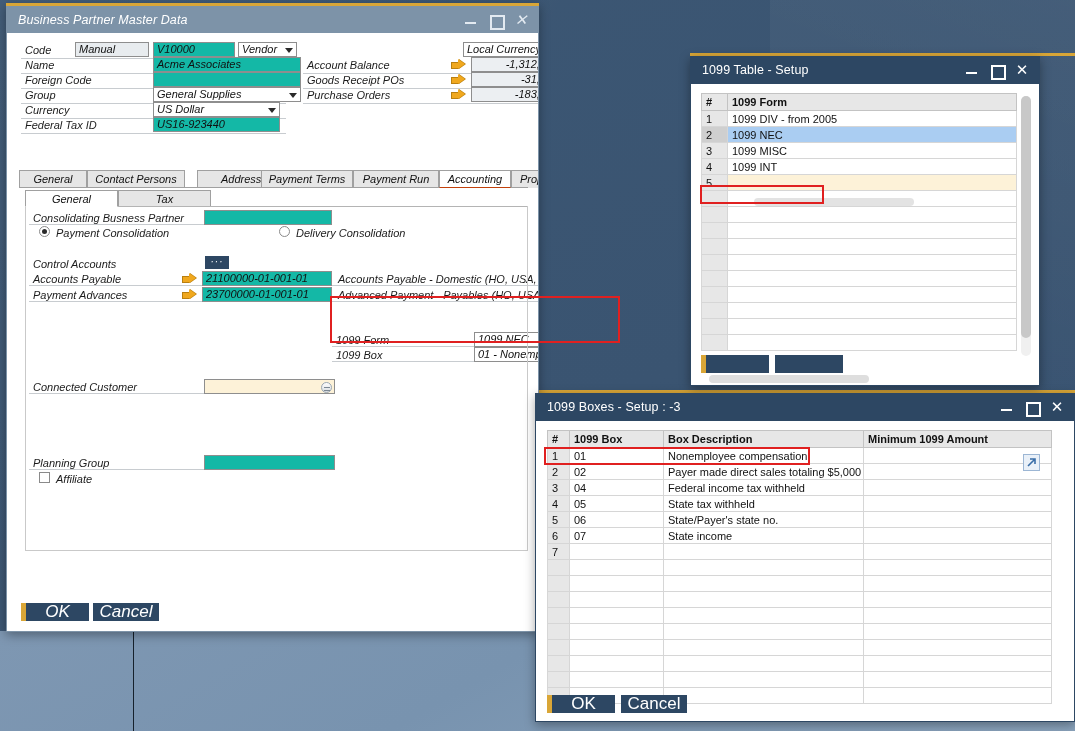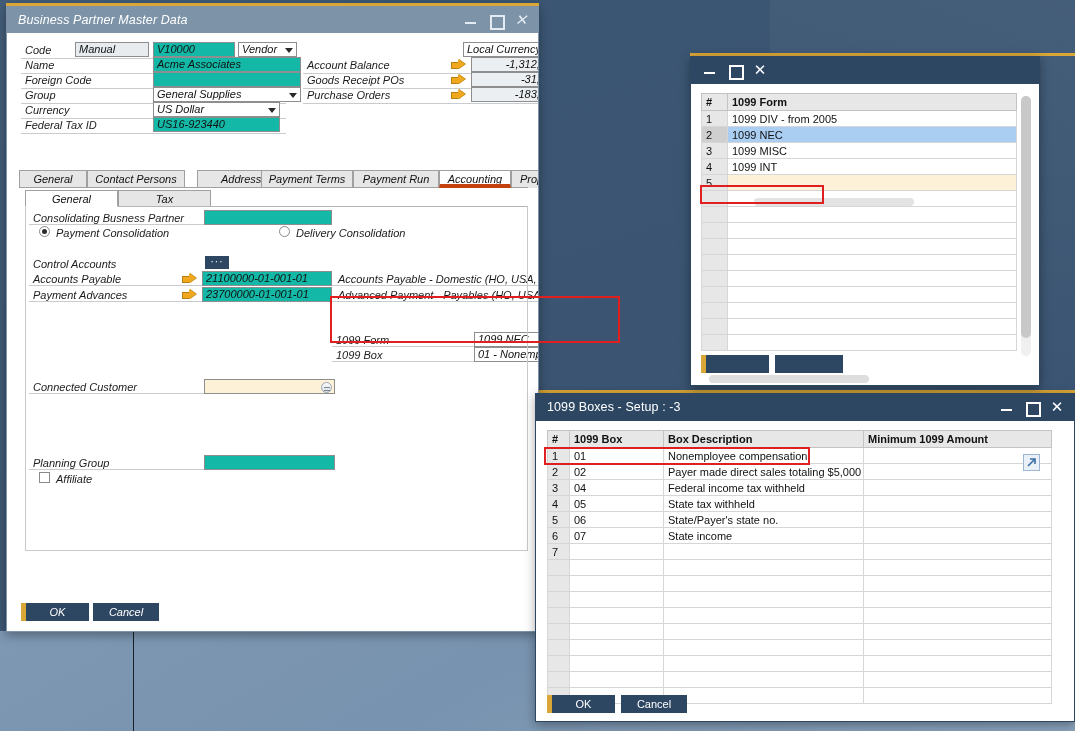--- a/index.html
+++ b/index.html
@@ -113,21 +113,21 @@
   }
 
   
   #tabstrip { position:absolute; left:18px; top:167px; width:515px; height:18px; }
   .tab {
     position:absolute; top:0; height:18px; background:#e6e6e6;
     border:1px solid #a0a0a0; border-bottom:none;
     font-size:11px; color:#111; text-align:center; line-height:17px;
     white-space:nowrap; overflow:hidden; cursor:pointer;
   }
-  .tab.active { background:#ffffff; border-bottom:4px solid #c2410c; z-index:3; }
+  .tab.active { background:#ffffff; border-bottom:1px solid #c2410c; z-index:3; }
   #tab-underline { position:absolute; left:18px; top:184px; width:515px; height:1px; background:#a0a0a0; }
 
   #subtabstrip { position:absolute; left:24px; top:187px; width:180px; height:17px; }
   .subtab {
     position:absolute; top:0; height:17px; background:#e6e6e6;
     border:1px solid #a0a0a0; border-bottom:none;
     font-size:11px; color:#111; text-align:center; line-height:16px; cursor:pointer;
   }
   .subtab.active { background:#ffffff; border-bottom:1px solid #fff; z-index:3; }
   #subtab-underline { position:absolute; left:24px; top:203px; width:509px; height:1px; background:#b4b4b4; }
@@ -155,21 +155,21 @@
   }
   .lookup-icon::after {
     content:""; position:absolute; left:2px; top:4px; width:6px; height:1px;
     background:#7c8894; box-shadow:0 3px 0 #7c8894;
   }
 
   .red-box { position:absolute; border:2px solid #e02020; pointer-events:none; z-index:40; }
 
   
   .btn-ok, .btn-cancel {
-    background:#2d4763; color:#ffffff; font-size:11px; height:18px;
+    background:#2d4763; color:#ffffff; font-size:17px; height:18px;
     text-align:center; line-height:18px; cursor:pointer; position:absolute;
   }
   .btn-ok { border-left:5px solid #d9a637; }
 
   
   .sw-title {
     background:#2d4763; color:#ffffff;
   }
   .sw-title .tb-btns { color:#ffffff; }
   .sw-body { background:#ffffff; border:1px solid #2d4763; border-top:none; position:absolute; }
@@ -370,20 +370,21 @@
 
     <div class="btn-ok" style="left:14px; top:570px; width:68px;">OK</div>
     <div class="btn-cancel" style="left:86px; top:570px; width:66px;">Cancel</div>
   </div>
 
   <div class="red-box" style="left:324px; top:293px; width:290px; height:47px;"></div>
 </div>
 
 <div class="win" id="tbl1099" style="left:690px; top:56px; width:350px; height:330px;">
   <div class="titlebar sw-title" style="height:28px;">
+    <span class="tb-title">1099 Table - Setup</span>
     <span class="tb-btns">
       <span class="tb-btn tb-min"></span>
       <span class="tb-btn tb-max"></span>
       <span class="tb-btn tb-close">✕</span>
     </span>
   </div>
 
   <div class="sw-body" style="left:0; top:28px; width:350px; height:302px;">
     <div style="position:absolute; left:10px; top:9px; width:316px;">
       <table class="grid">

